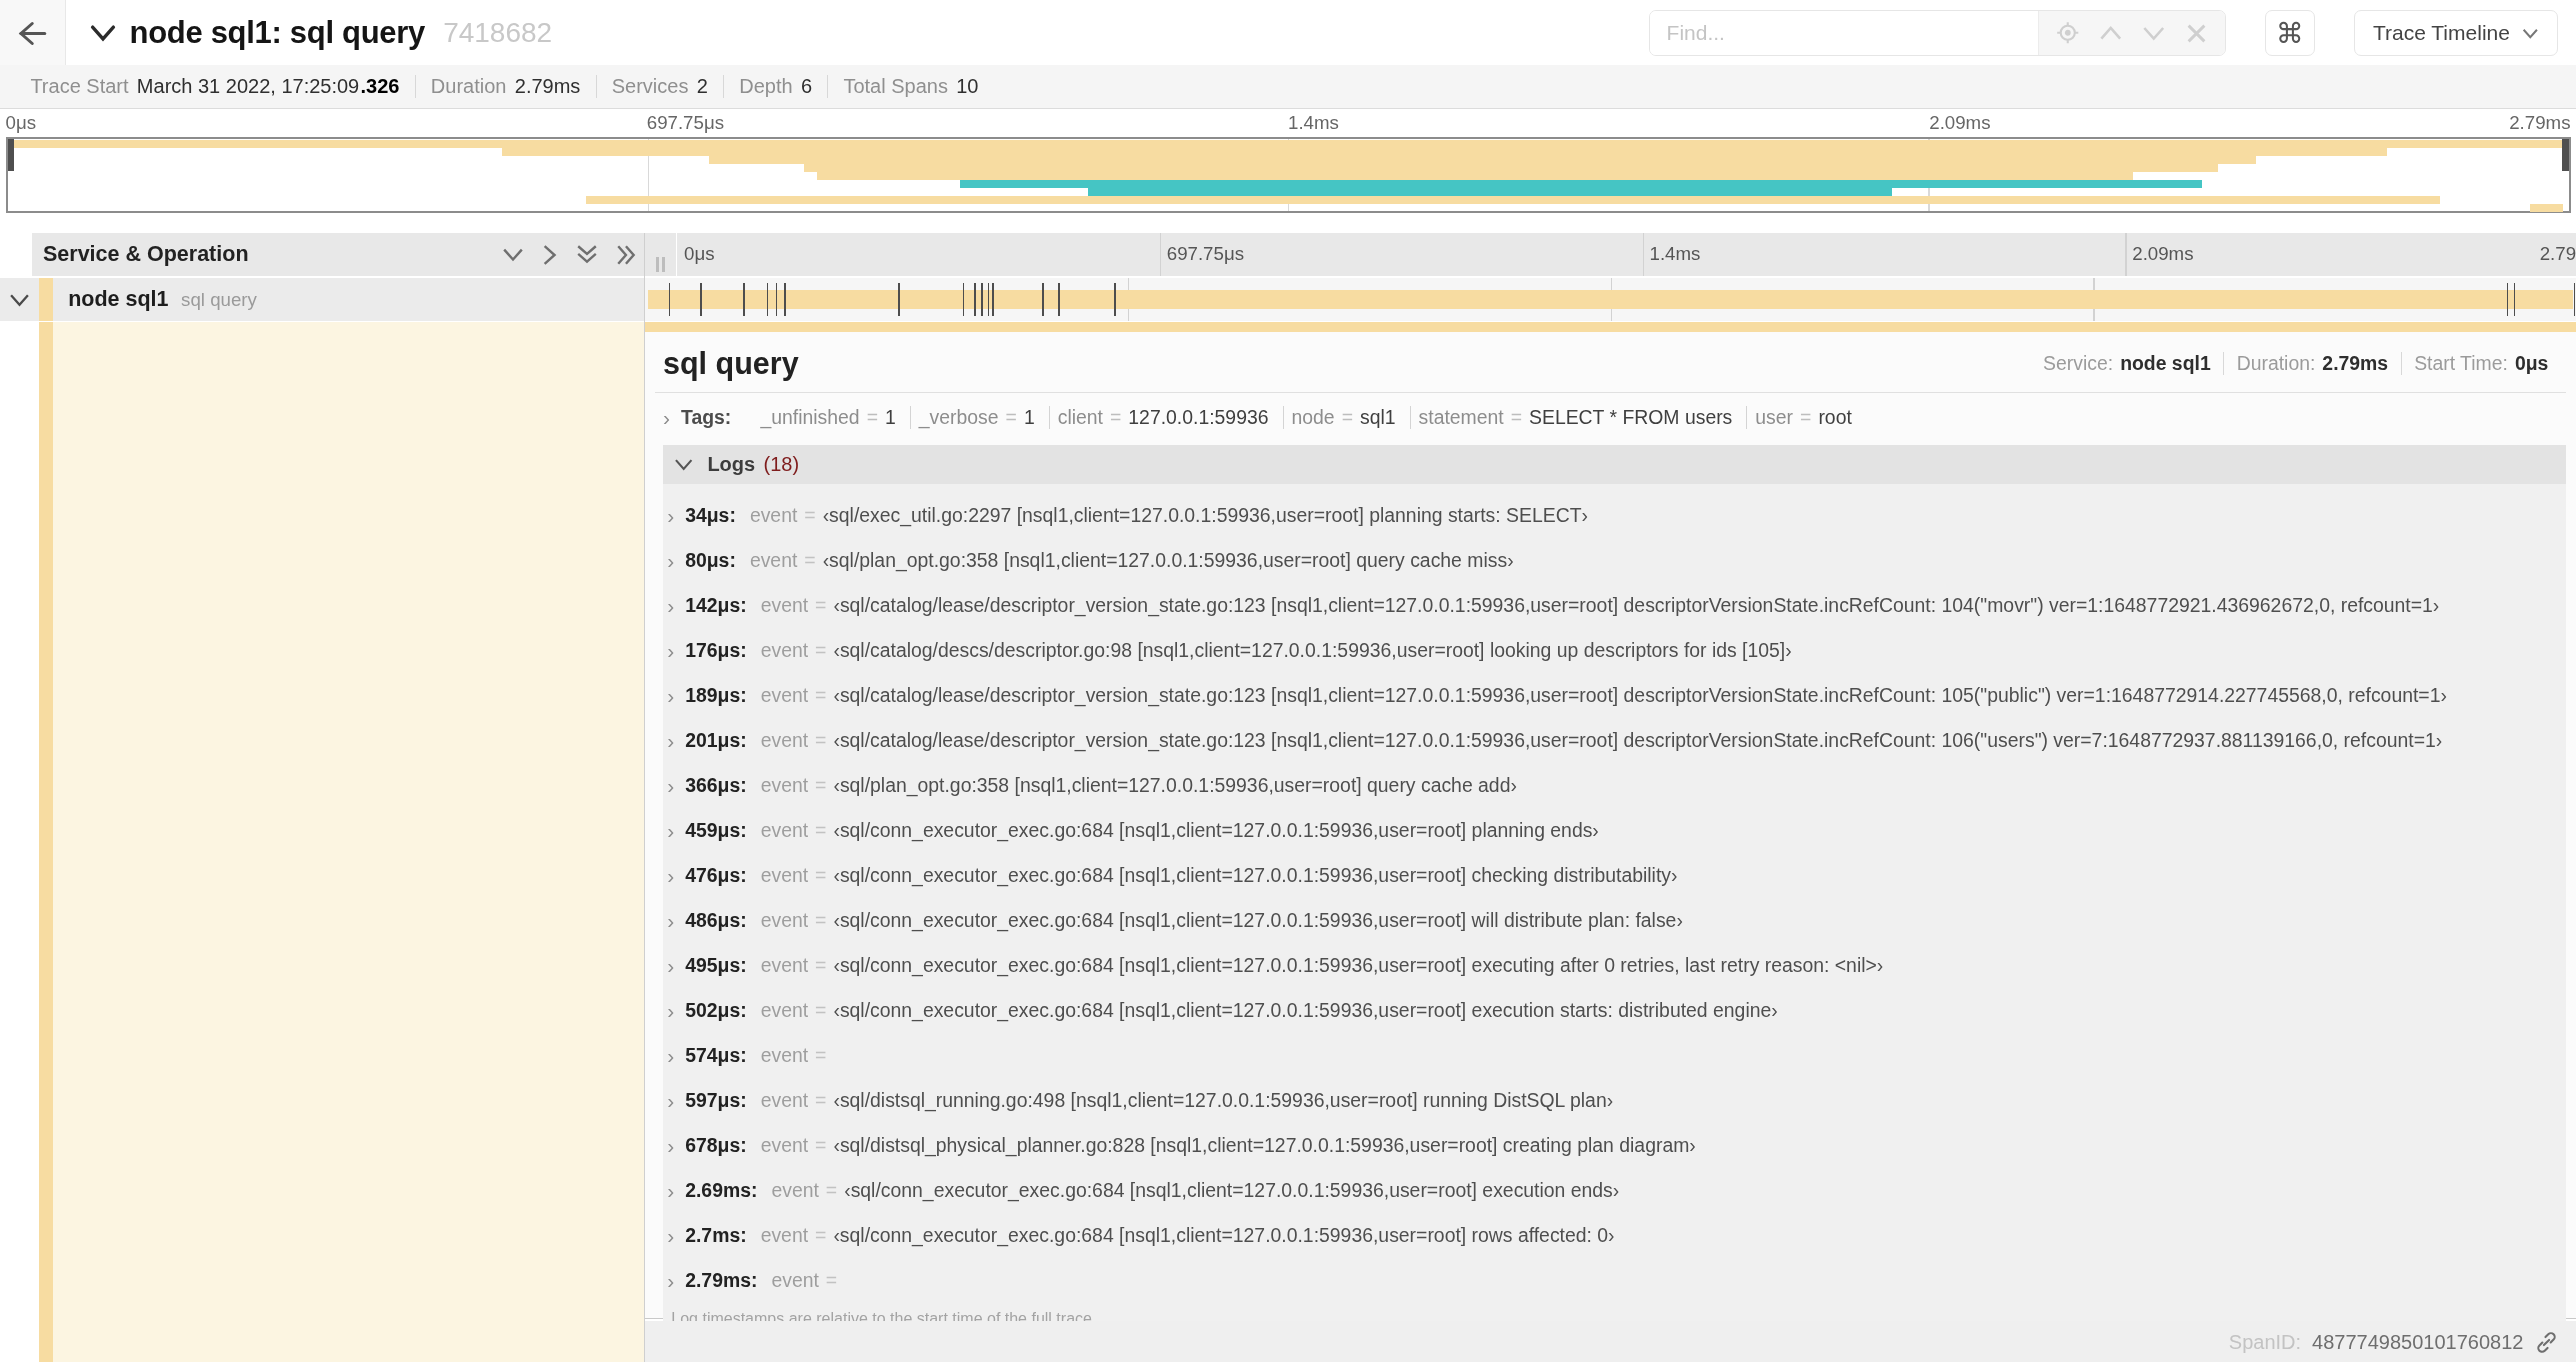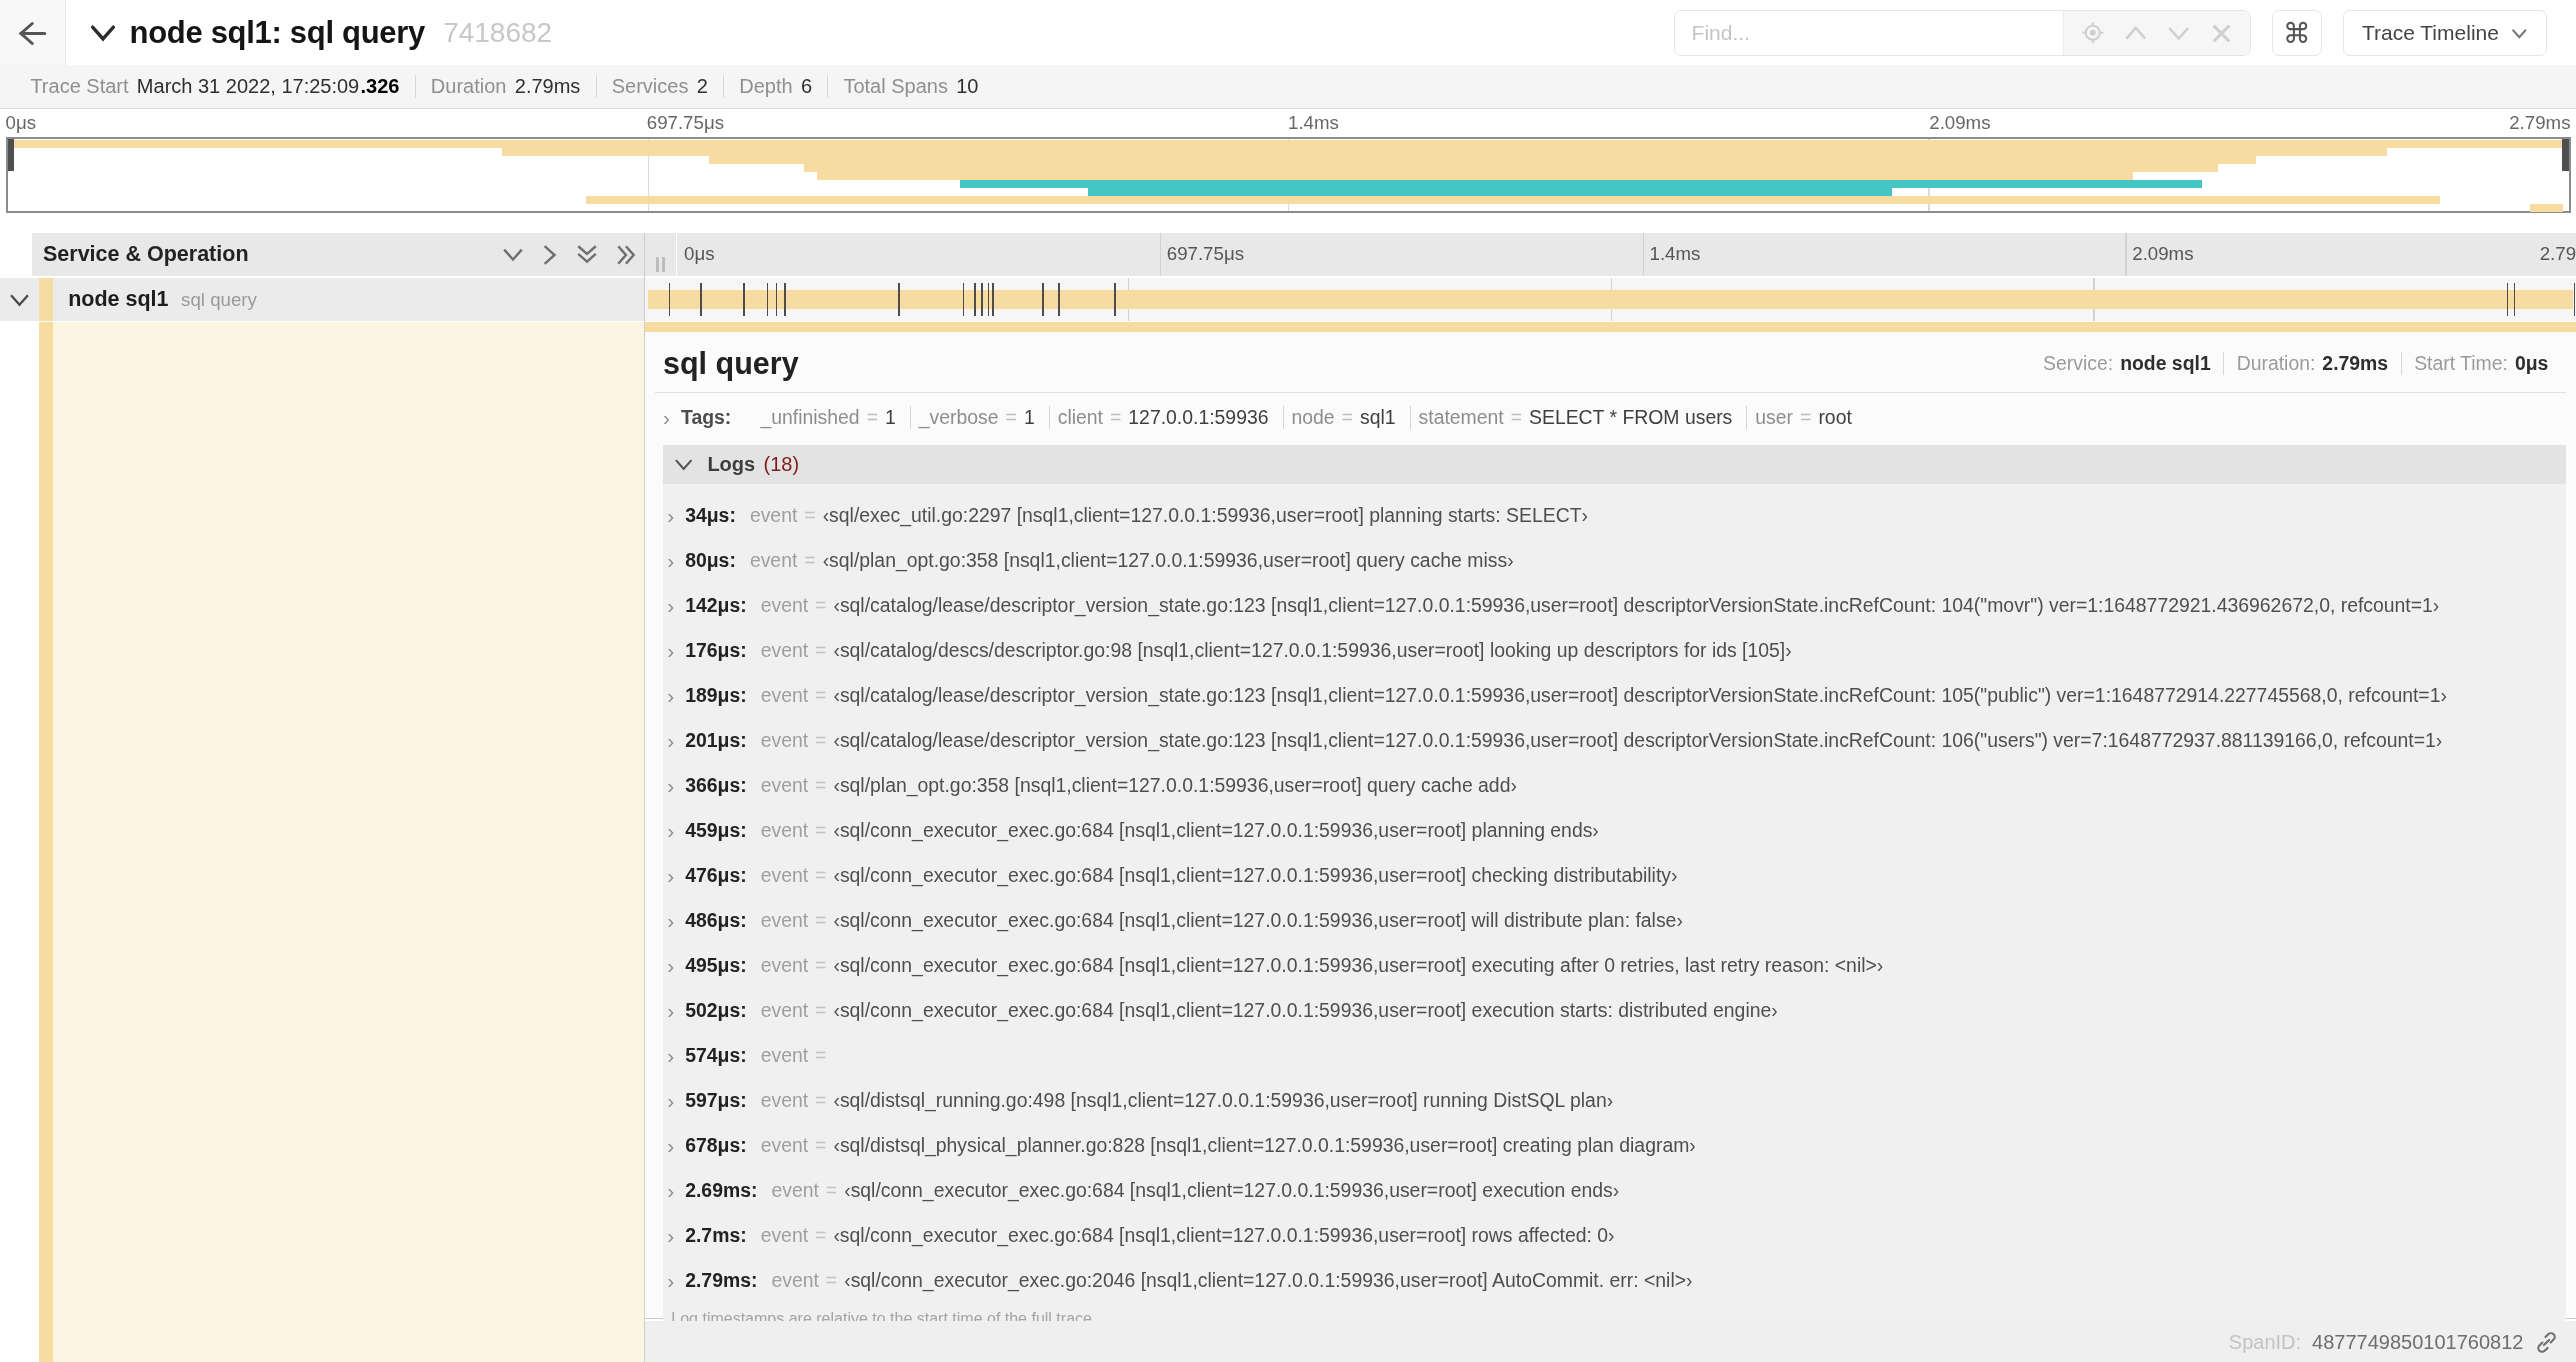--- a/index.html
+++ b/index.html
@@ -7,21 +7,21 @@
     font-family:"Liberation Sans","DejaVu Sans",sans-serif; color:#333; }
 
   
   .topbar { position:absolute; left:0; top:0; width:2576px; height:67px; background:#fff;
     border-bottom:1.4px solid #e2e2e2; display:flex; align-items:center; }
   .back-col { width:66px; height:100%; background:#f8f8f8; border-right:1.4px solid #e8e8e8;
     display:flex; align-items:center; justify-content:center; cursor:pointer; }
   .title-wrap { display:flex; align-items:center; gap:14px; padding-left:23.5px; flex:1; }
   .page-title { font-size:31px; font-weight:700; color:#151515; letter-spacing:-0.3px; }
   .trace-id { font-size:28px; font-weight:400; color:#c8c8c8; margin-left:4.2px; }
-  .topbar-right { display:flex; align-items:center; gap:21px; padding-right:29px; }
+  .topbar-right { display:flex; align-items:center; gap:39px; padding-right:18px; }
   .find-group { display:flex; height:46px; border:1.4px solid #e6e6e6; border-radius:7px; overflow:hidden; background:#fff; }
   .find-input { width:388px; height:100%; border:0; outline:none; padding:0 16.6px; font-size:21px;
     font-family:inherit; color:#444; background:#fff; }
   .find-input::placeholder { color:#c4c4c4; }
   .find-btns { display:flex; align-items:center; background:#f6f6f6; border-left:1.4px solid #ececec; padding:0 7px; }
   .find-btn { width:43px; height:100%; display:flex; align-items:center; justify-content:center; color:#cfcfcf; cursor:default; background:transparent; border:0; }
   .sq-btn { height:46px; border:1.4px solid #e6e6e6; border-radius:7px; background:#fff; display:flex;
     align-items:center; justify-content:center; cursor:pointer; }
   .cmd-btn { width:50px; font-size:28px; color:#555; font-family:"DejaVu Sans",sans-serif; }
   .view-select { padding:0 18px; gap:12.5px; font-size:21px; color:#444; }
@@ -529,21 +529,20 @@
         <span class="log-time">2.7ms:</span>
         <span class="log-key">event</span>
         <span class="log-eq">=</span>
         <span class="log-val">‹sql/conn_executor_exec.go:684 [nsql1,client=127.0.0.1:59936,user=root] rows affected: 0›</span>
       </div>
         <div class="log-row">
         <span class="row-chevron">›</span>
         <span class="log-time">2.79ms:</span>
         <span class="log-key">event</span>
         <span class="log-eq">=</span>
-        <span class="log-val">‹sql/conn_executor_exec.go:2046 [nsql1,client=127.0.0.1:59936,user=root] AutoCommit. err: &lt;nil&gt;›</span>
       </div>
       </div>
     <div class="logs-foot">Log timestamps are relative to the start time of the full trace.</div>
   </div>
 </div>
 
 <div class="foot-right">
   <span class="sid-label">SpanID:</span>
   <span class="sid-value">4877749850101760812</span>
   <span>

